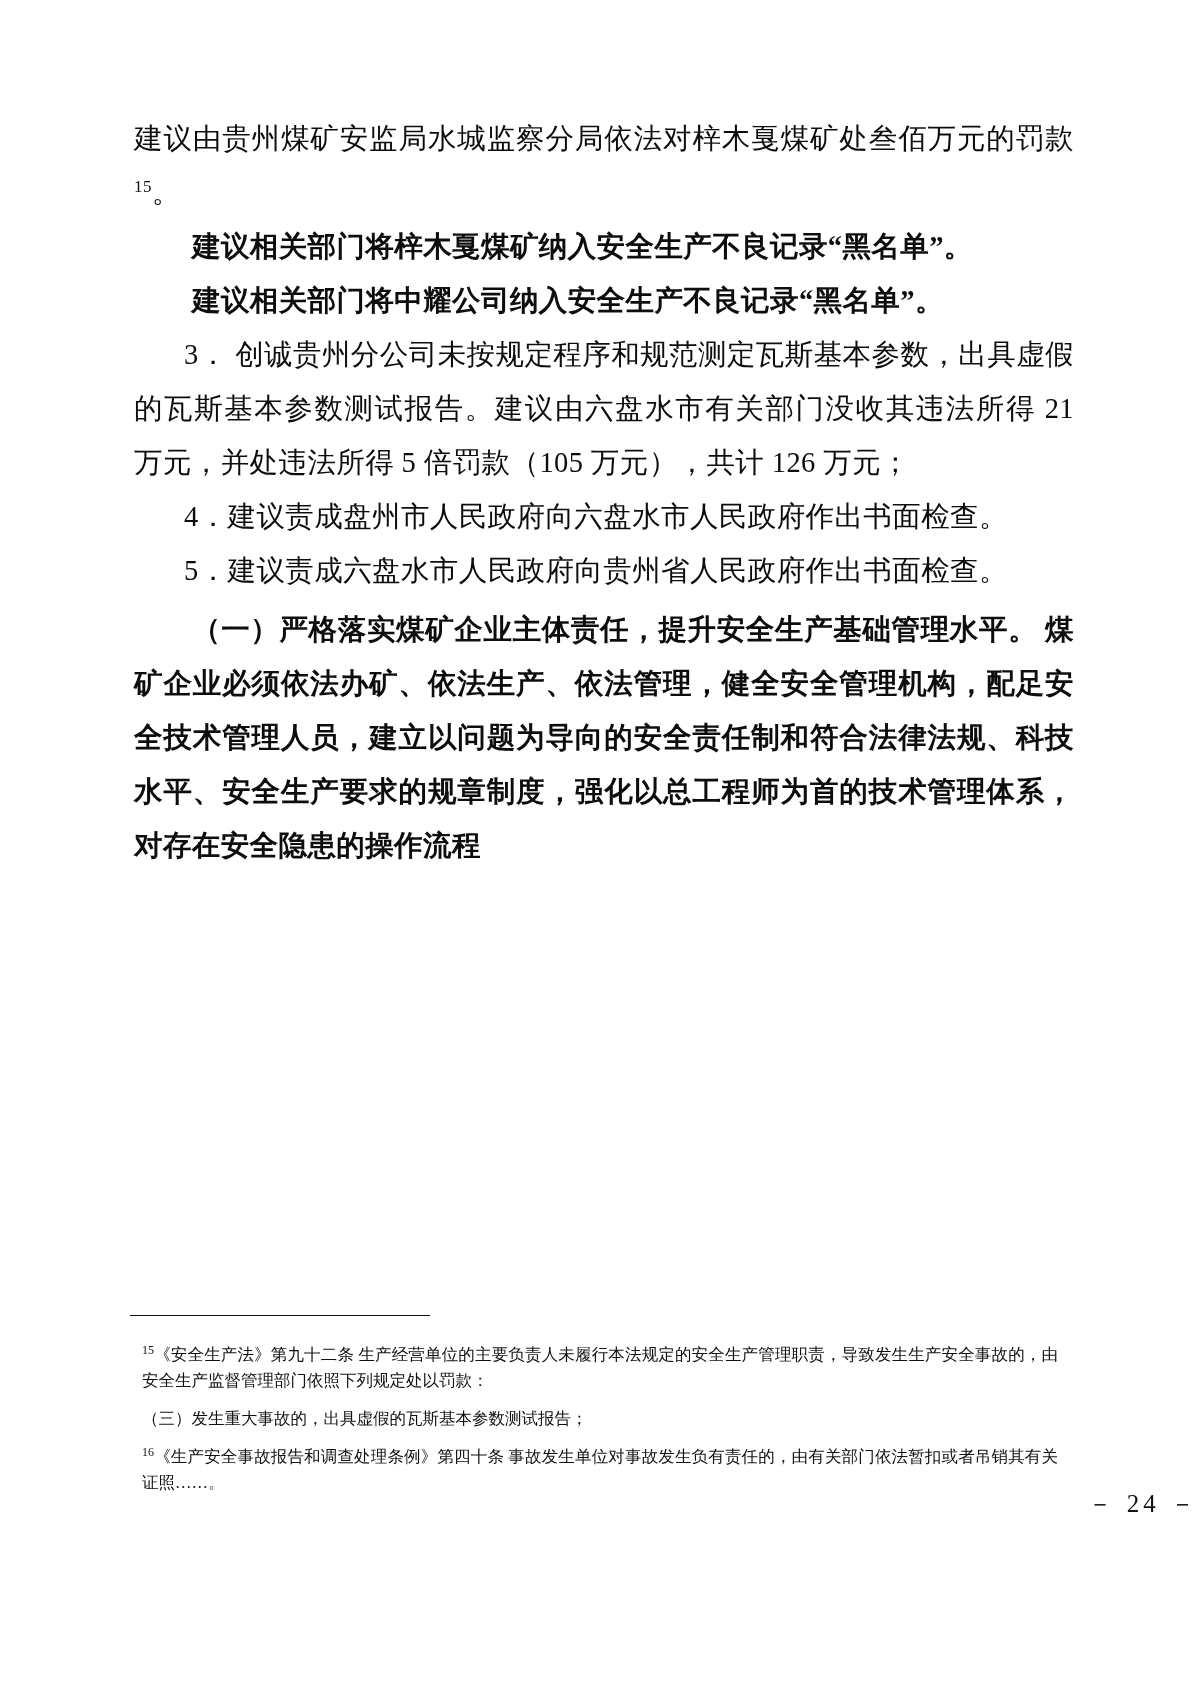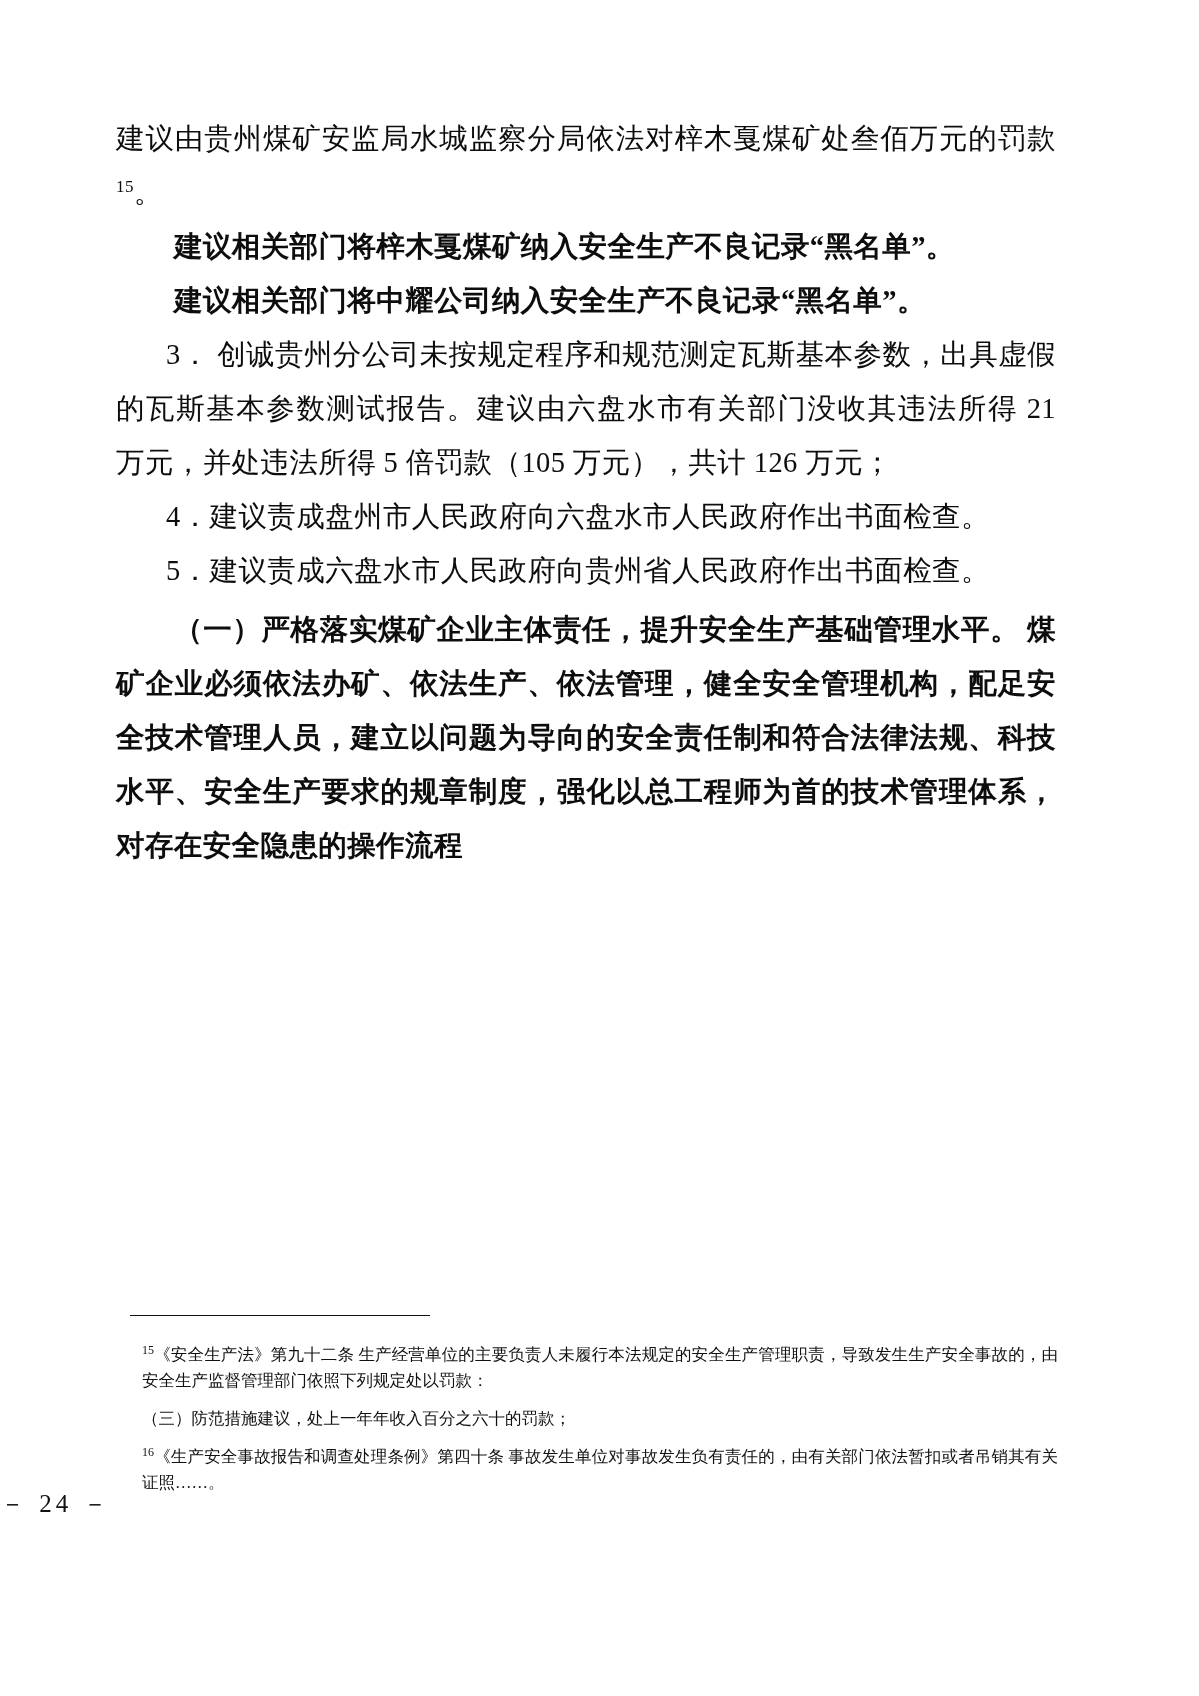--- a/index.html
+++ b/index.html
@@ -12,21 +12,21 @@
     width: 1199px;
     height: 1696px;
     background: #ffffff;
     font-family: "Liberation Serif", "DejaVu Serif", serif;
     color: #0d0d0d;
     box-sizing: border-box;
     overflow: hidden;
   }
   .body-area {
     position: absolute;
-    left: 116px;
+    left: 134px;
     top: 112px;
     width: 940px;
   }
   p.para {
     margin: 0 0 0 0;
     font-size: 28.5px;
     line-height: 54px;
     letter-spacing: 0.4px;
     text-align: justify;
     text-justify: inter-ideograph;
@@ -79,21 +79,21 @@
   .fn-mark {
     font-size: 12px;
     vertical-align: super;
     line-height: 0;
   }
   .page-number {
     position: absolute;
     left: 0;
     top: 1487px;
     width: 1199px;
-    text-align: left;
+    text-align: right;
     font-size: 25px;
     font-family: "Liberation Serif", "DejaVu Serif", serif;
     letter-spacing: 4px;
     color: #111111;
   }
   .pn-inner {
     display: inline-block;
   }
 </style>
 </head>
@@ -121,19 +121,19 @@
 
 
     <p class="para indent"><span>（一）严格落实煤矿企业主体责任，提升安全生产基础管理水平。 煤矿企业必须依法办矿、依法生产、依法管理，健全安全管理机构，配足安全技术管理人员，建立以问题为导向的安全责任制和符合法律法规、科技水平、安全生产要求的规章制度，强化以总工程师为首的技术管理体系，对存在安全隐患的操作流程</span></p>
 
   </div>
 
   <div class="footnote-rule"></div>
 
   <div class="footnotes">
     <p><span class="fn-mark">15</span><span>《安全生产法》第九十二条 生产经营单位的主要负责人未履行本法规定的安全生产管理职责，导致发生生产安全事故的，由安全生产监督管理部门依照下列规定处以罚款：</span></p>
-    <p><span>（三）防范措施建议，处上一年年收入百分之六十的罚款；</span></p>
+    <p><span>（三）发生重大事故的，出具虚假的瓦斯基本参数测试报告；</span></p>
     <p><span class="fn-mark">16</span><span>《生产安全事故报告和调查处理条例》第四十条  事故发生单位对事故发生负有责任的，由有关部门依法暂扣或者吊销其有关证照……。</span></p>
   </div>
 
   <div class="page-number"><span class="pn-inner">－ 24 －</span></div>
 
 </div>
 
 </body></html>

